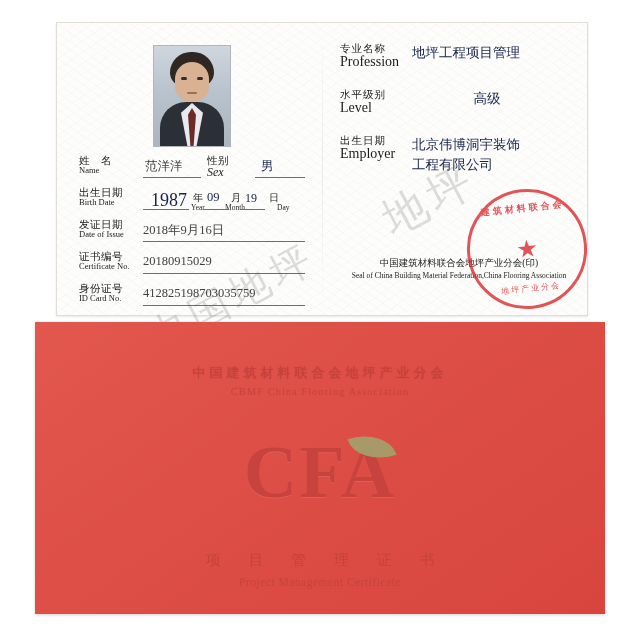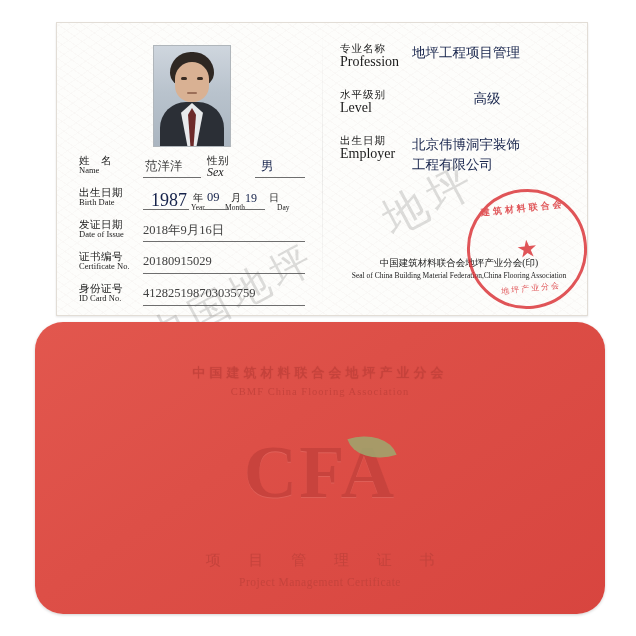--- a/index.html
+++ b/index.html
@@ -237,21 +237,20 @@
 
   
   .cover {
     position:absolute;
     left:35px;
     top:322px;
     width:570px;
     height:292px;
     background: linear-gradient(145deg, #e2574e 0%, #dd4f47 40%, #d8453f 100%);
     box-shadow: 0 1px 3px rgba(0,0,0,0.18);
-    border-radius: 28px;
   }
   .cover-head{
     position:absolute;
     left:0; right:0;
     top:42px;
     text-align:center;
     color:#c8453f;
   }
   .cover-head .cn{
     font-size:13px;

